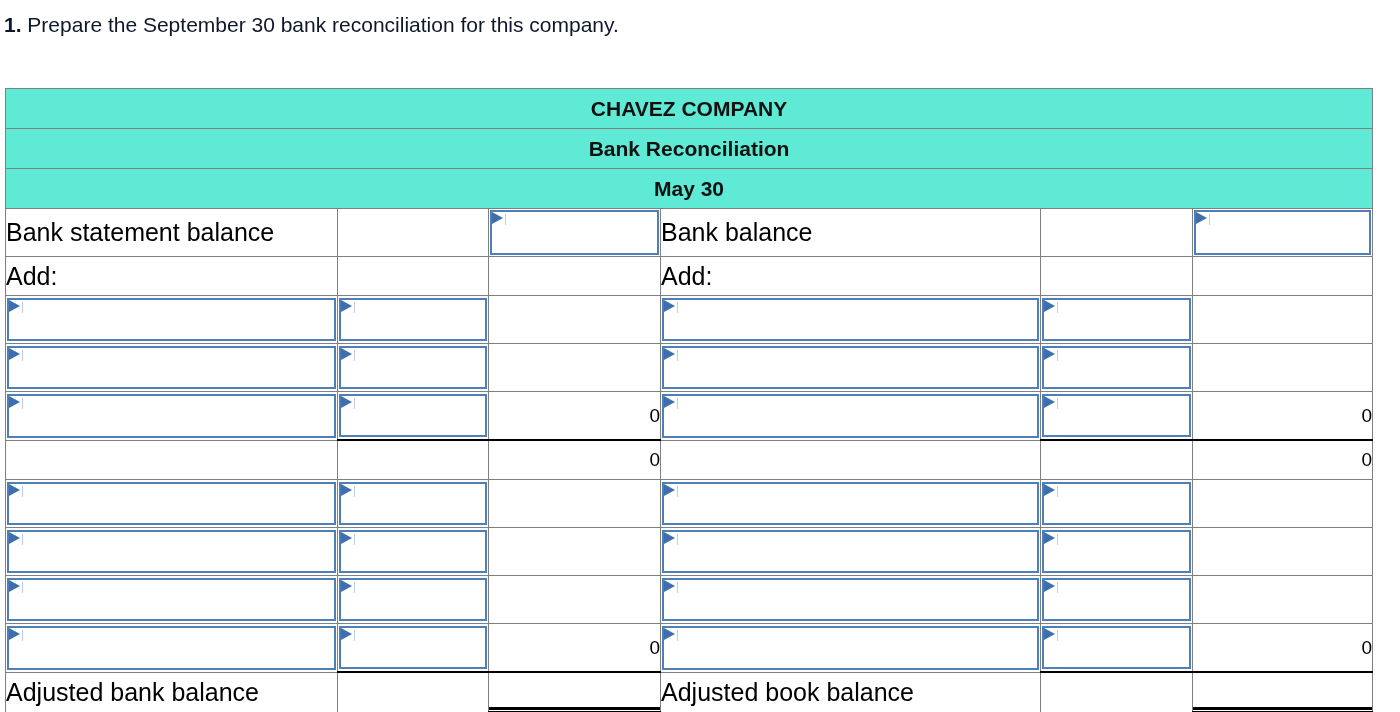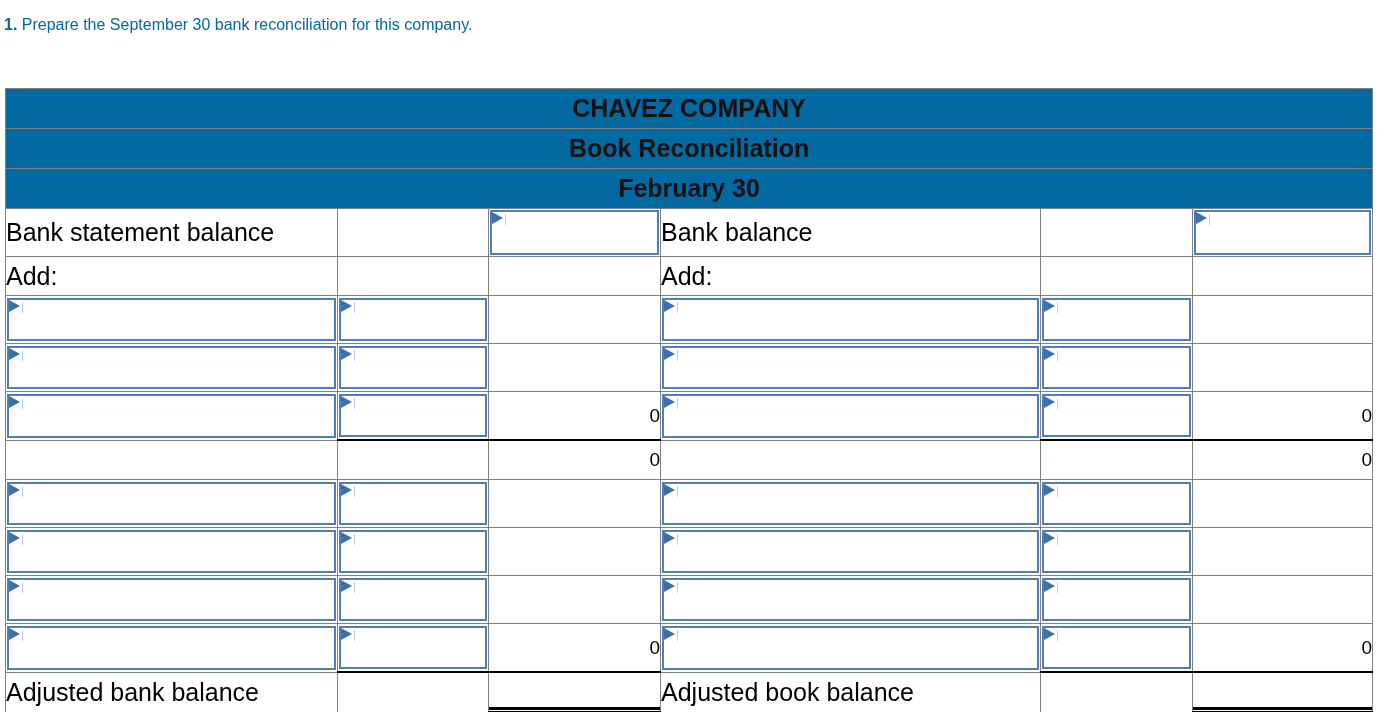--- a/index.html
+++ b/index.html
@@ -13,23 +13,23 @@
     font-family: "Liberation Sans", sans-serif;
     color: #000000;
     overflow: hidden;
   }
 
   
   .prompt {
     position: absolute;
     left: 4px;
     top: 12px;
-    font-size: 16px;
+    font-size: 21px;
     line-height: 26px;
-    color: #0369a1;
+    color: #0f172a;
     white-space: nowrap;
   }
   .prompt .qnum {
     font-weight: bold;
   }
 
   
   .worksheet {
     position: absolute;
     left: 5px;
@@ -42,24 +42,24 @@
   .worksheet td {
     border: 1px solid #808080;
     padding: 0;
     height: 38px;
     vertical-align: middle;
     background: #ffffff;
   }
 
   
   .hdr td {
-    background: #0369a1;
+    background: #5eead4;
     text-align: center;
     font-weight: bold;
-    font-size: 25px;
+    font-size: 21px;
     height: 39px;
     color: #111111;
   }
 
   
   .lbl {
     padding-left: 8px;
     white-space: nowrap;
     font-size: 25px;
   }
@@ -153,24 +153,24 @@
     <col style="width:380px">
     <col style="width:152px">
     <col style="width:180px">
   </colgroup>
   <tbody>
 
     <tr class="hdr">
       <td colspan="6">CHAVEZ COMPANY</td>
     </tr>
     <tr class="hdr">
-      <td colspan="6">Book Reconciliation</td>
+      <td colspan="6">Bank Reconciliation</td>
     </tr>
     <tr class="hdr">
-      <td colspan="6">February 30</td>
+      <td colspan="6">May 30</td>
     </tr>
 
     <tr class="entryrow">
       <td class="lbl">Bank statement balance</td>
       <td></td>
       <td>
         <div class="cellbox">
           <div class="entry tall"></div>
         </div>
       </td>

